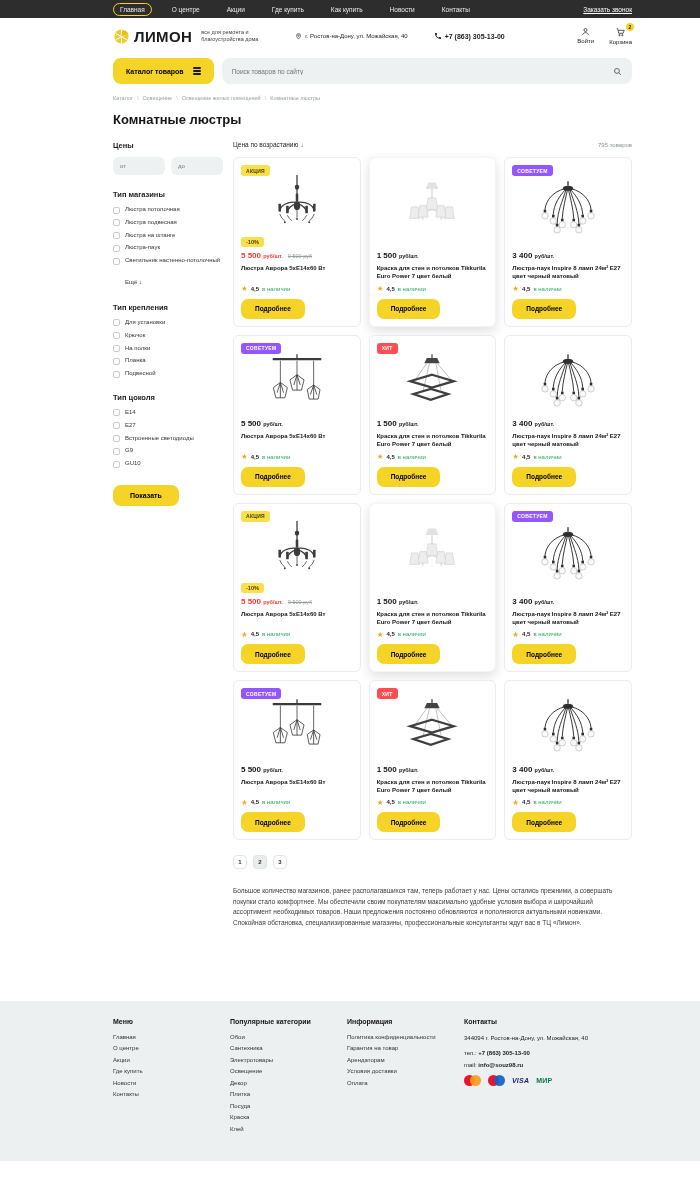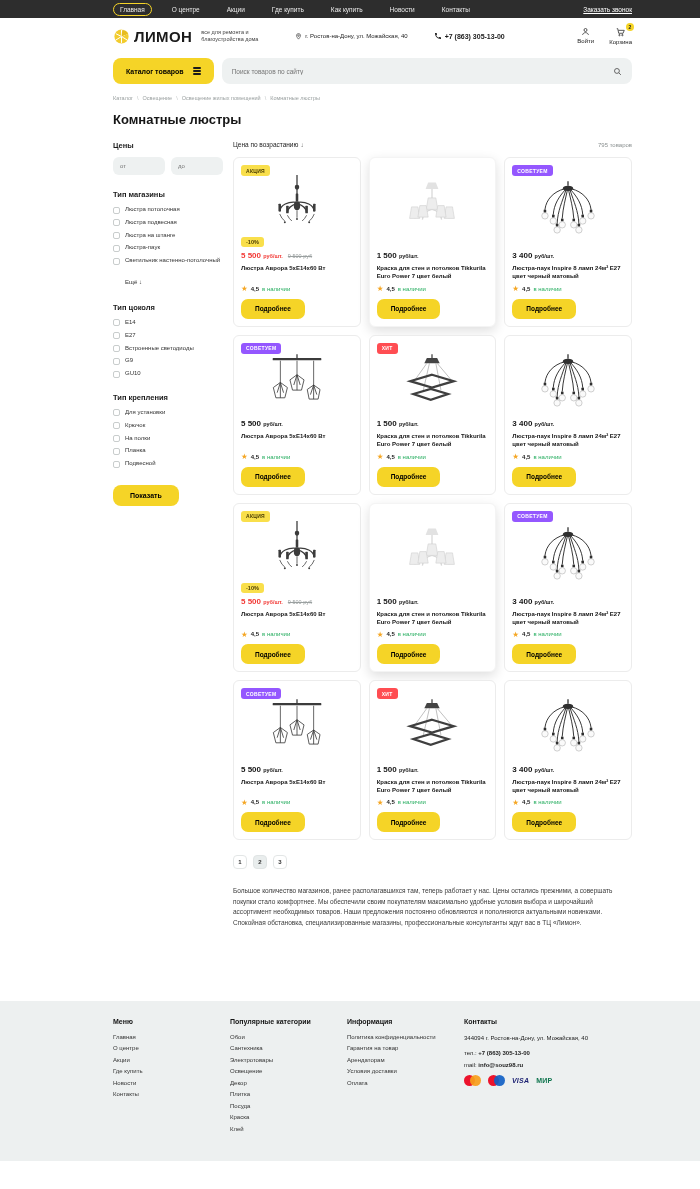--- a/index.html
+++ b/index.html
@@ -349,20 +349,47 @@
           </label>
           <label class="check">
             <span class="box"></span>
             <span>Светильник настенно-потолочный</span>
           </label>
         </div>
       <a class="more-link"><span>Ещё</span> <span>↓</span></a>
     </div>
 
     <div class="fgroup">
+      <div class="sb-h">Тип крепления</div>
+      <div>
+
+      <label class="check">
+            <span class="box"></span>
+            <span>Для установки</span>
+          </label>
+          <label class="check">
+            <span class="box"></span>
+            <span>Крючок</span>
+          </label>
+          <label class="check">
+            <span class="box"></span>
+            <span>На полки</span>
+          </label>
+          <label class="check">
+            <span class="box"></span>
+            <span>Планка</span>
+          </label>
+          <label class="check">
+            <span class="box"></span>
+            <span>Подвесной</span>
+          </label>
+        </div>
+    </div>
+
+    <div class="fgroup">
       <div class="sb-h">Тип цоколя</div>
       <div>
 
       <label class="check">
             <span class="box"></span>
             <span>E14</span>
           </label>
           <label class="check">
             <span class="box"></span>
             <span>E27</span>
@@ -371,47 +398,20 @@
             <span class="box"></span>
             <span>Встроенные светодиоды</span>
           </label>
           <label class="check">
             <span class="box"></span>
             <span>G9</span>
           </label>
           <label class="check">
             <span class="box"></span>
             <span>GU10</span>
-          </label>
-        </div>
-    </div>
-
-    <div class="fgroup">
-      <div class="sb-h">Тип крепления</div>
-      <div>
-
-      <label class="check">
-            <span class="box"></span>
-            <span>Для установки</span>
-          </label>
-          <label class="check">
-            <span class="box"></span>
-            <span>Крючок</span>
-          </label>
-          <label class="check">
-            <span class="box"></span>
-            <span>На полки</span>
-          </label>
-          <label class="check">
-            <span class="box"></span>
-            <span>Планка</span>
-          </label>
-          <label class="check">
-            <span class="box"></span>
-            <span>Подвесной</span>
           </label>
         </div>
     </div>
 
     <button class="show-btn">Показать</button>
   </aside>
 
   <main class="main">
     <div class="list-head">
       <span class="sort"><span>Цена по возрастанию</span><span class="arr">↓</span></span>

